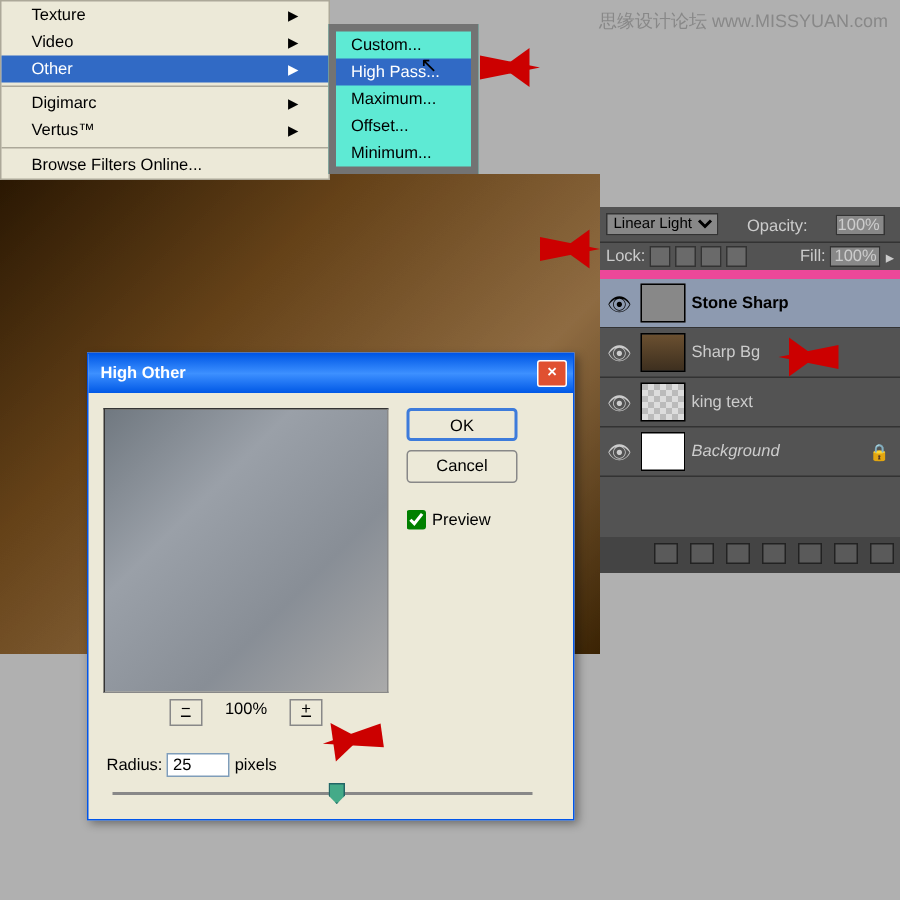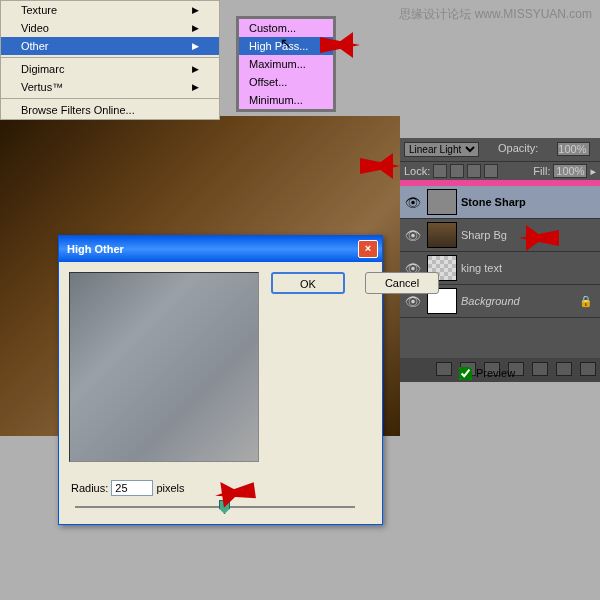--- a/index.html
+++ b/index.html
@@ -3,50 +3,50 @@
 <meta charset="utf-8">
 <style>
 *{margin:0;padding:0;box-sizing:border-box;font-family:Tahoma,sans-serif;font-size:11px}
 body{width:600px;height:600px;background:#b0b0b0;position:relative;overflow:hidden}
 .canvas{position:absolute;left:0;top:116px;width:400px;height:320px;background:linear-gradient(135deg,#3d2f1f,#6b5030,#8b7050,#4a3820);filter:contrast(1.3)}
 .menu1{position:absolute;left:0;top:0;width:220px;background:#ece9d8;border:1px solid #aca899;z-index:10}
 .menu1 .mi{padding:3px 20px 3px 20px;display:flex;justify-content:space-between;align-items:center;color:#000}
 .menu1 .mi.hl{background:#316ac5;color:#fff}
 .menu1 .sep{height:1px;background:#aca899;margin:2px 0}
 .arrow{font-size:9px}
-.menu2{position:absolute;left:236px;top:16px;width:100px;background:#f0abfc;border:3px solid #737373;z-index:11}
+.menu2{position:absolute;left:219px;top:16px;width:100px;background:#5eead4;border:5px solid #737373;z-index:11}
 .menu2 .mi{padding:3px 10px}
 .menu2 .mi.hl{background:#316ac5;color:#fff}
 .cursor{position:absolute;left:280px;top:35px;z-index:12;font-size:14px;color:#000}
 .redarrow{position:absolute;width:0;height:0;border-left:40px solid #c00;border-top:8px solid transparent;border-bottom:8px solid transparent;z-index:20}
 .redarrow::before{content:'';position:absolute;left:-43px;top:-13px;width:0;height:0;border-left:18px solid transparent;border-right:18px solid #c00;border-top:13px solid transparent;border-bottom:13px solid transparent}
 .a1{left:320px;top:37px;transform:rotate(0deg)}
 .a2{left:360px;top:158px;transform:rotate(0deg)}
 .a3{left:519px;top:230px;transform:rotate(180deg)}
 .a4{left:215px;top:485px;transform:rotate(172deg)}
 .dlg{position:absolute;left:58px;top:235px;width:325px;background:#ece9d8;border:1px solid #0055ea;z-index:15;box-shadow:2px 2px 6px rgba(0,0,0,.4)}
 .dlg .tb{background:linear-gradient(#0058e6,#3d90ff,#0058e6);height:26px;display:flex;justify-content:space-between;align-items:center;padding:0 4px 0 8px;color:#fff;font-weight:bold}
 .dlg .tb .cls{width:20px;height:18px;background:#e05030;border:1px solid #fff;text-align:center;color:#fff;font-weight:bold;line-height:14px;border-radius:2px}
 .dlg .body{padding:10px;display:flex}
 .dlg .prev{width:190px;height:190px;border:1px inset #888;background:linear-gradient(135deg,#707880,#9aa0a8,#888e96,#aaa)}
-.dlg .ctrls{margin-left:12px;display:flex;gap:20px}
+.dlg .ctrls{margin-left:12px;display:flex;flex-direction:column;gap:6px}
 .dlg .btn{width:74px;height:22px;background:#ece9d8;border:1px solid #888;border-radius:3px;text-align:center;line-height:20px}
 .dlg .btn.sel{border:2px solid #3d7bdb}
 .dlg .chk{display:flex;align-items:center;gap:4px;margin-top:12px}
 .dlg .chk input{accent-color:green}
 .dlg .zoom{text-align:center;margin-top:4px}
 .dlg .zbtn{display:inline-block;width:22px;height:18px;border:1px solid #888;background:#ece9d8;text-align:center;text-decoration:underline}
 .dlg .radius{margin:8px 0 4px 12px}
 .dlg .radius input{width:42px;height:16px;border:1px solid #7f9db9;padding:0 3px}
 .dlg .slider{position:relative;width:280px;height:14px;margin:4px 0 10px 16px}
 .dlg .slider .track{position:absolute;top:6px;width:100%;height:2px;background:#888}
 .dlg .slider .thumb{position:absolute;left:144px;top:0;width:11px;height:14px;background:#4a8;border:1px solid #266;clip-path:polygon(0 0,100% 0,100% 60%,50% 100%,0 60%)}
 .layers{position:absolute;right:0;top:138px;width:200px;background:#535353;color:#ccc;z-index:5}
 .layers .hdr{background:#6a6a6a;padding:4px 8px;font-weight:bold;border-bottom:1px solid #2a2a2a;display:flex;justify-content:space-between}
-.layers .opts{padding:4px;display:flex;align-items:flex-start;gap:19px;font-size:10px}
+.layers .opts{padding:4px;display:flex;align-items:flex-end;gap:19px;font-size:10px}
 .layers select{width:80px;background:#888;border:1px solid #333;font-size:10px}
 .layers .numb{width:34px;height:14px;background:#888;border:1px solid #333;display:inline-block;text-align:right;padding-right:2px}
 .layers .lock{padding:2px 4px;display:flex;align-items:center;gap:3px;font-size:10px;border-top:1px solid #333;border-bottom:6px solid #ec4899}
 .layers .lockic{width:14px;height:14px;border:1px solid #333;background:#6a6a6a;display:inline-block}
 .layers .lrow{display:flex;align-items:center;padding:3px;border-bottom:1px solid #333}
 .layers .lrow.sel{background:#8d9ab0;color:#000}
 .layers .eye{width:20px;text-align:center;font-size:13px}
 .layers .thumb{width:30px;height:26px;border:1px solid #000;margin:0 4px}
 .layers .th1{background:#888}
 .layers .th2{background:linear-gradient(#6b5030,#3d2f1f)}
@@ -106,20 +106,25 @@
 <div class="redarrow a4"></div>
 
 <div class="dlg">
  <div class="tb">
   <span>High Other</span>
   <div class="cls">×</div>
  </div>
  <div class="body">
   <div>
    <div class="prev"></div>
+   <div class="zoom">
+    <span class="zbtn">−</span>
+    <span style="margin:0 12px">100%</span>
+    <span class="zbtn">+</span>
+   </div>
   </div>
   <div class="ctrls">
    <div class="btn sel">OK</div>
    <div class="btn">Cancel</div>
    <label class="chk">
           <input type="checkbox" checked="" style="">
           <span>Preview</span>
         </label>
   </div>
  </div>

